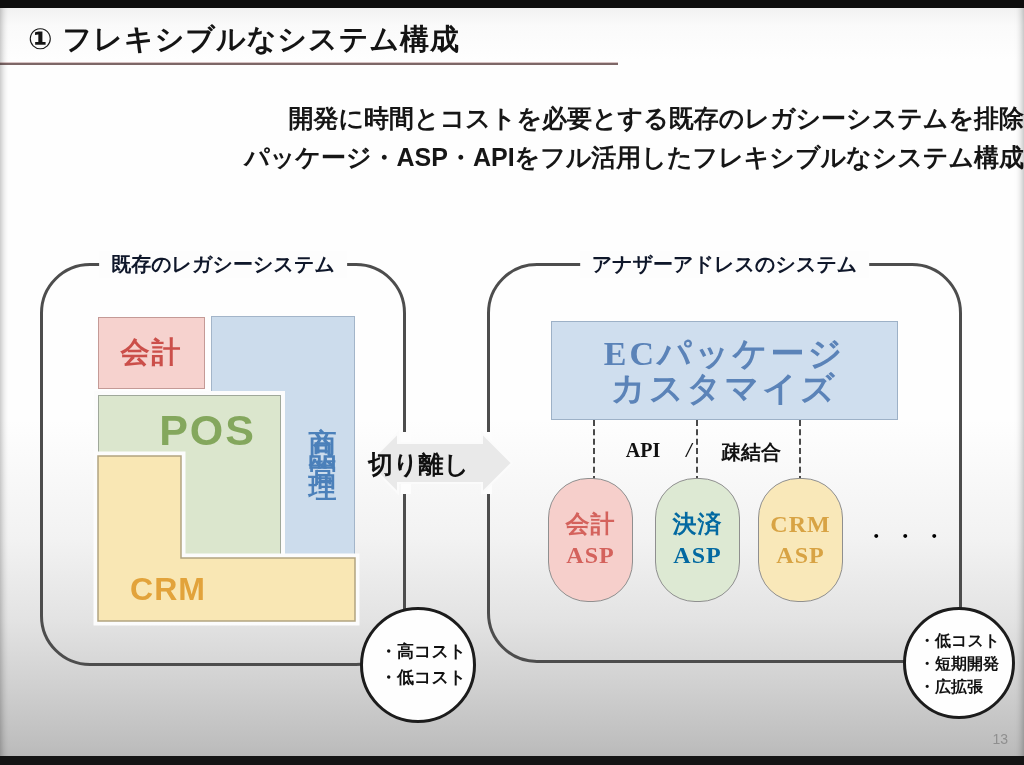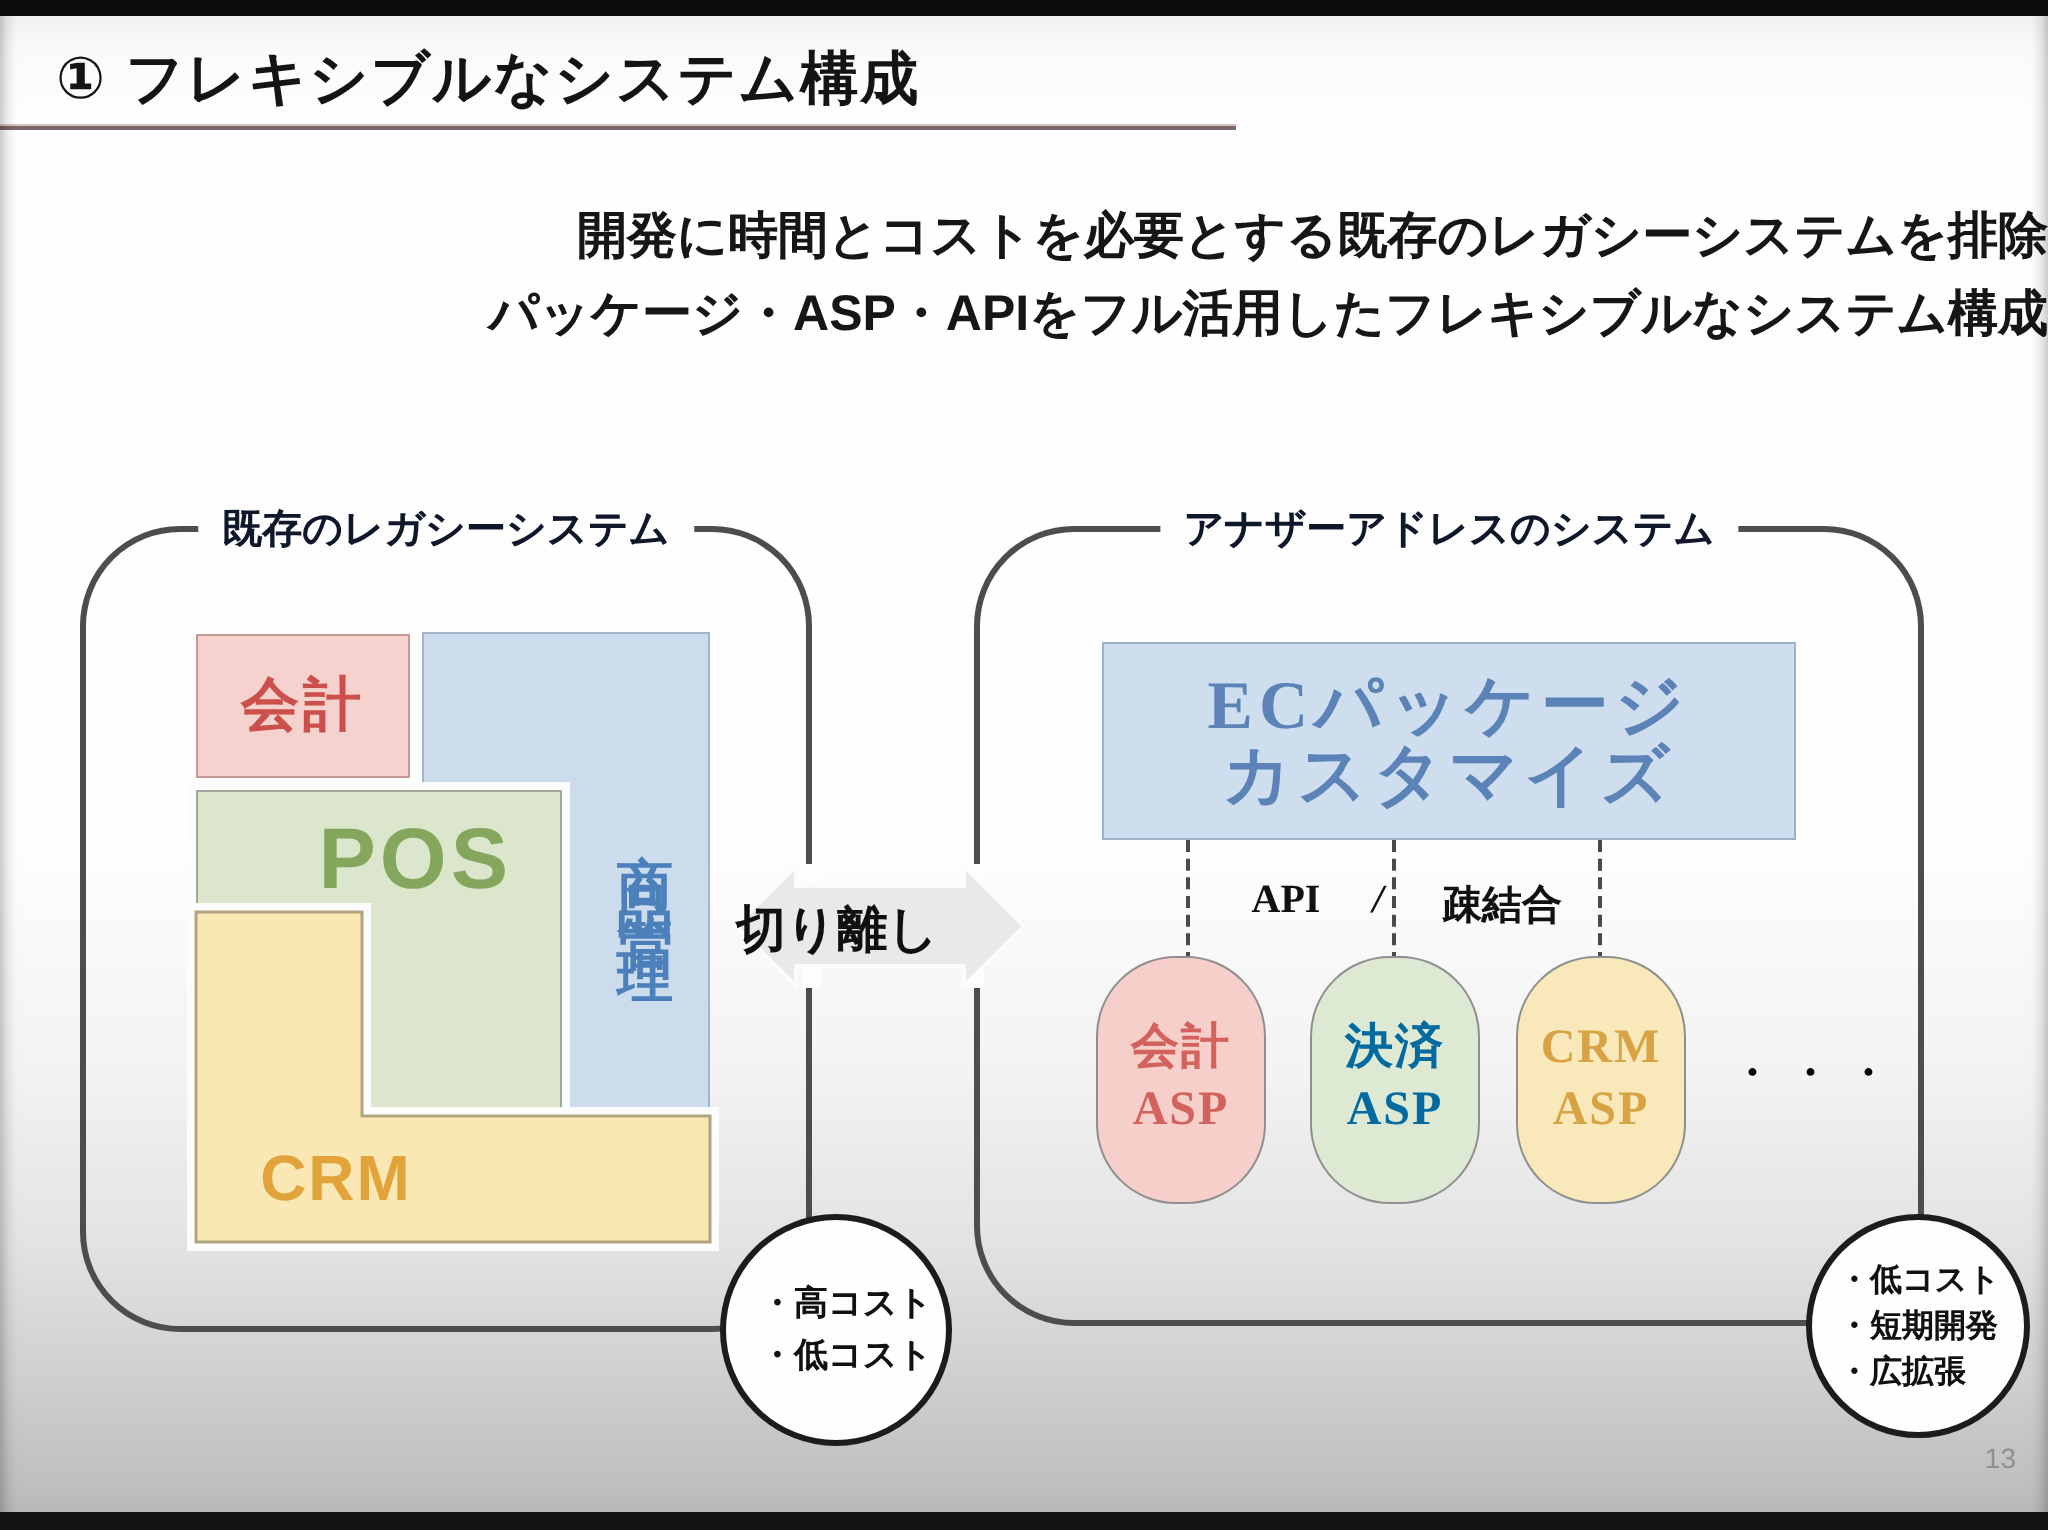--- a/index.html
+++ b/index.html
@@ -62,21 +62,21 @@
 
   .pill { position:absolute; top:212px; width:85px; height:124px; border-radius:40px;
     border:1.5px solid #8f8f8f; display:flex; flex-direction:column; align-items:center; justify-content:center;
     font-size:24px; font-weight:bold; line-height:31px; letter-spacing:1px; }
   .pill1 { left:58px;  background:#f6cfcb; color:#d4625c; }
   .pill2 { left:165px; background:#dde9d3; color:#0369a1; }
   .pill3 { left:268px; background:#f9e8b9; color:#d8a344; }
   .ellipsis { position:absolute; left:376px; top:257px; font-size:20px; font-weight:bold;
     letter-spacing:9px; color:#000; white-space:nowrap; }
 
-  .page-num { position:absolute; right:16px; bottom:28px; font-size:14px; color:#8f8f8f; z-index:10; }
+  .page-num { position:absolute; right:16px; bottom:18px; font-size:14px; color:#8f8f8f; z-index:10; }
 </style>
 </head>
 <body>
 
 <div class="frame">
   <div class="topbar"></div>
   <div class="botbar"></div>
 
   <div class="title">① フレキシブルなシステム構成</div>
   <div class="rule"></div>

